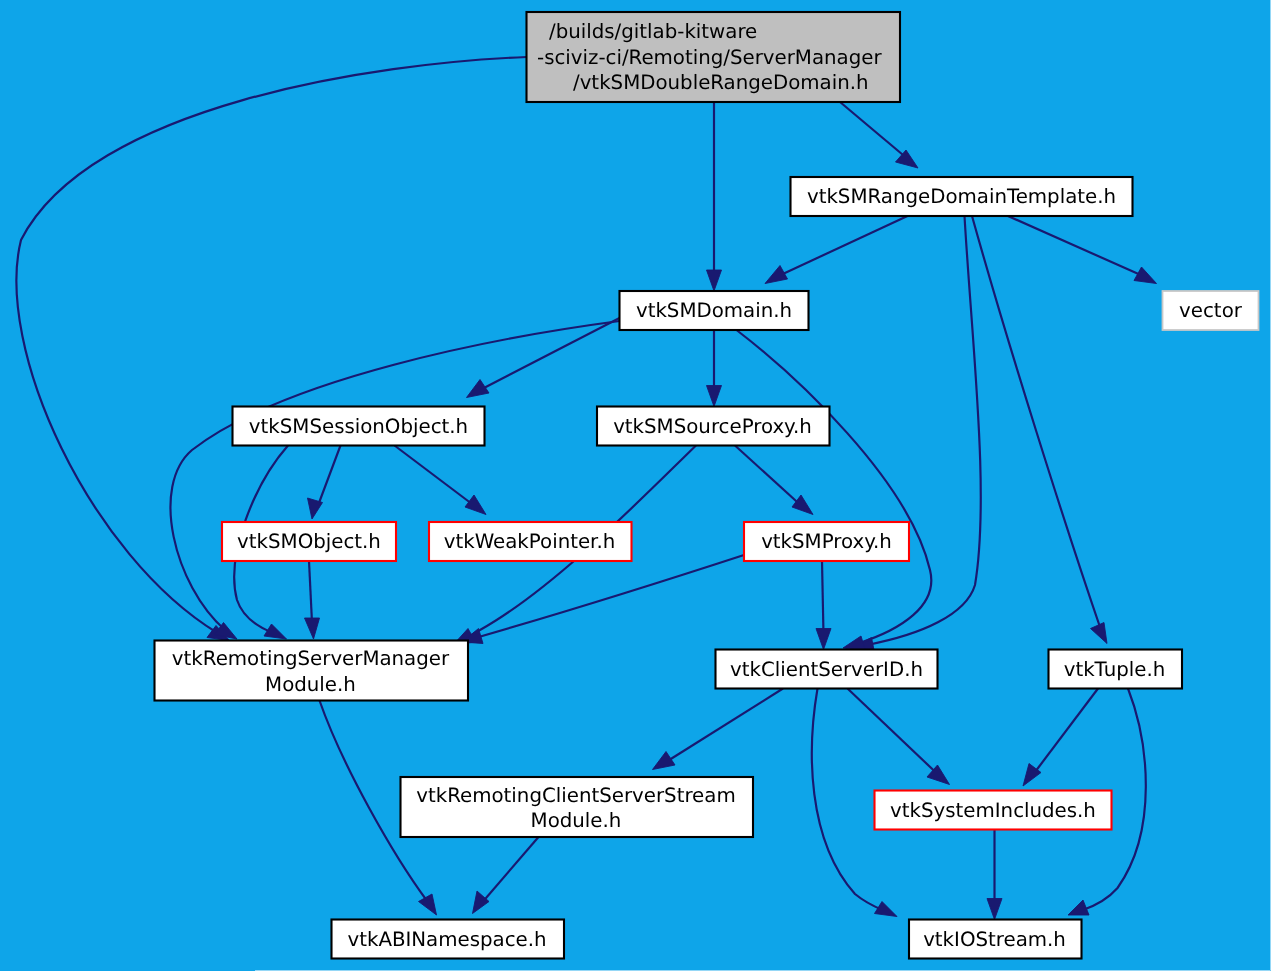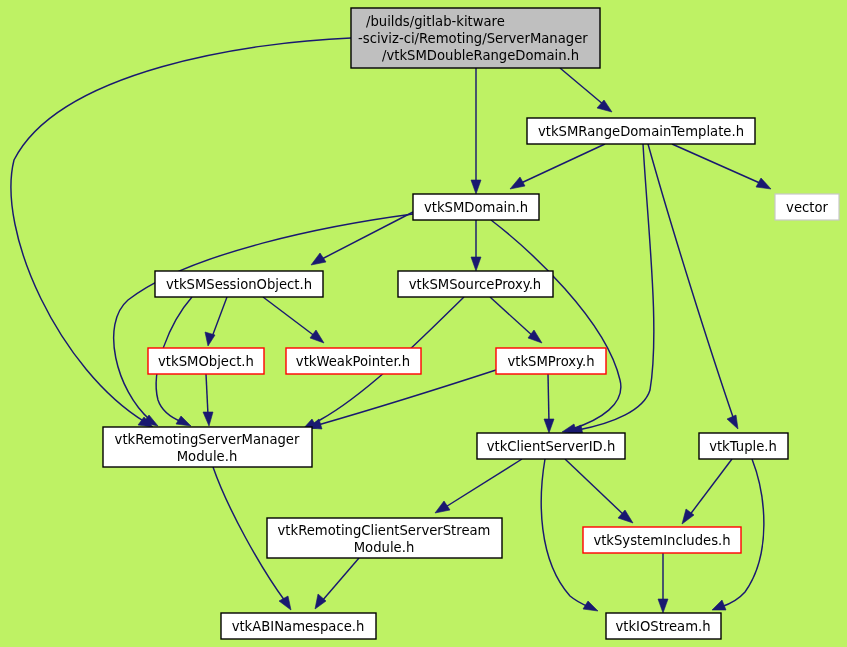--- a/index.html
+++ b/index.html
@@ -4,21 +4,21 @@
 <style>
   html, body {
     margin: 0;
     padding: 0;
     background: #ffffff;
   }
   #page {
     position: relative;
     width: 847px;
     height: 647px;
-    background: #bef264;
+    background: #0ea5e9;
     overflow: hidden;
     font-family: "DejaVu Sans", sans-serif;
   }
   svg#graph {
     position: absolute;
     left: 0;
     top: 0;
     width: 847px;
     height: 647px;
   }

